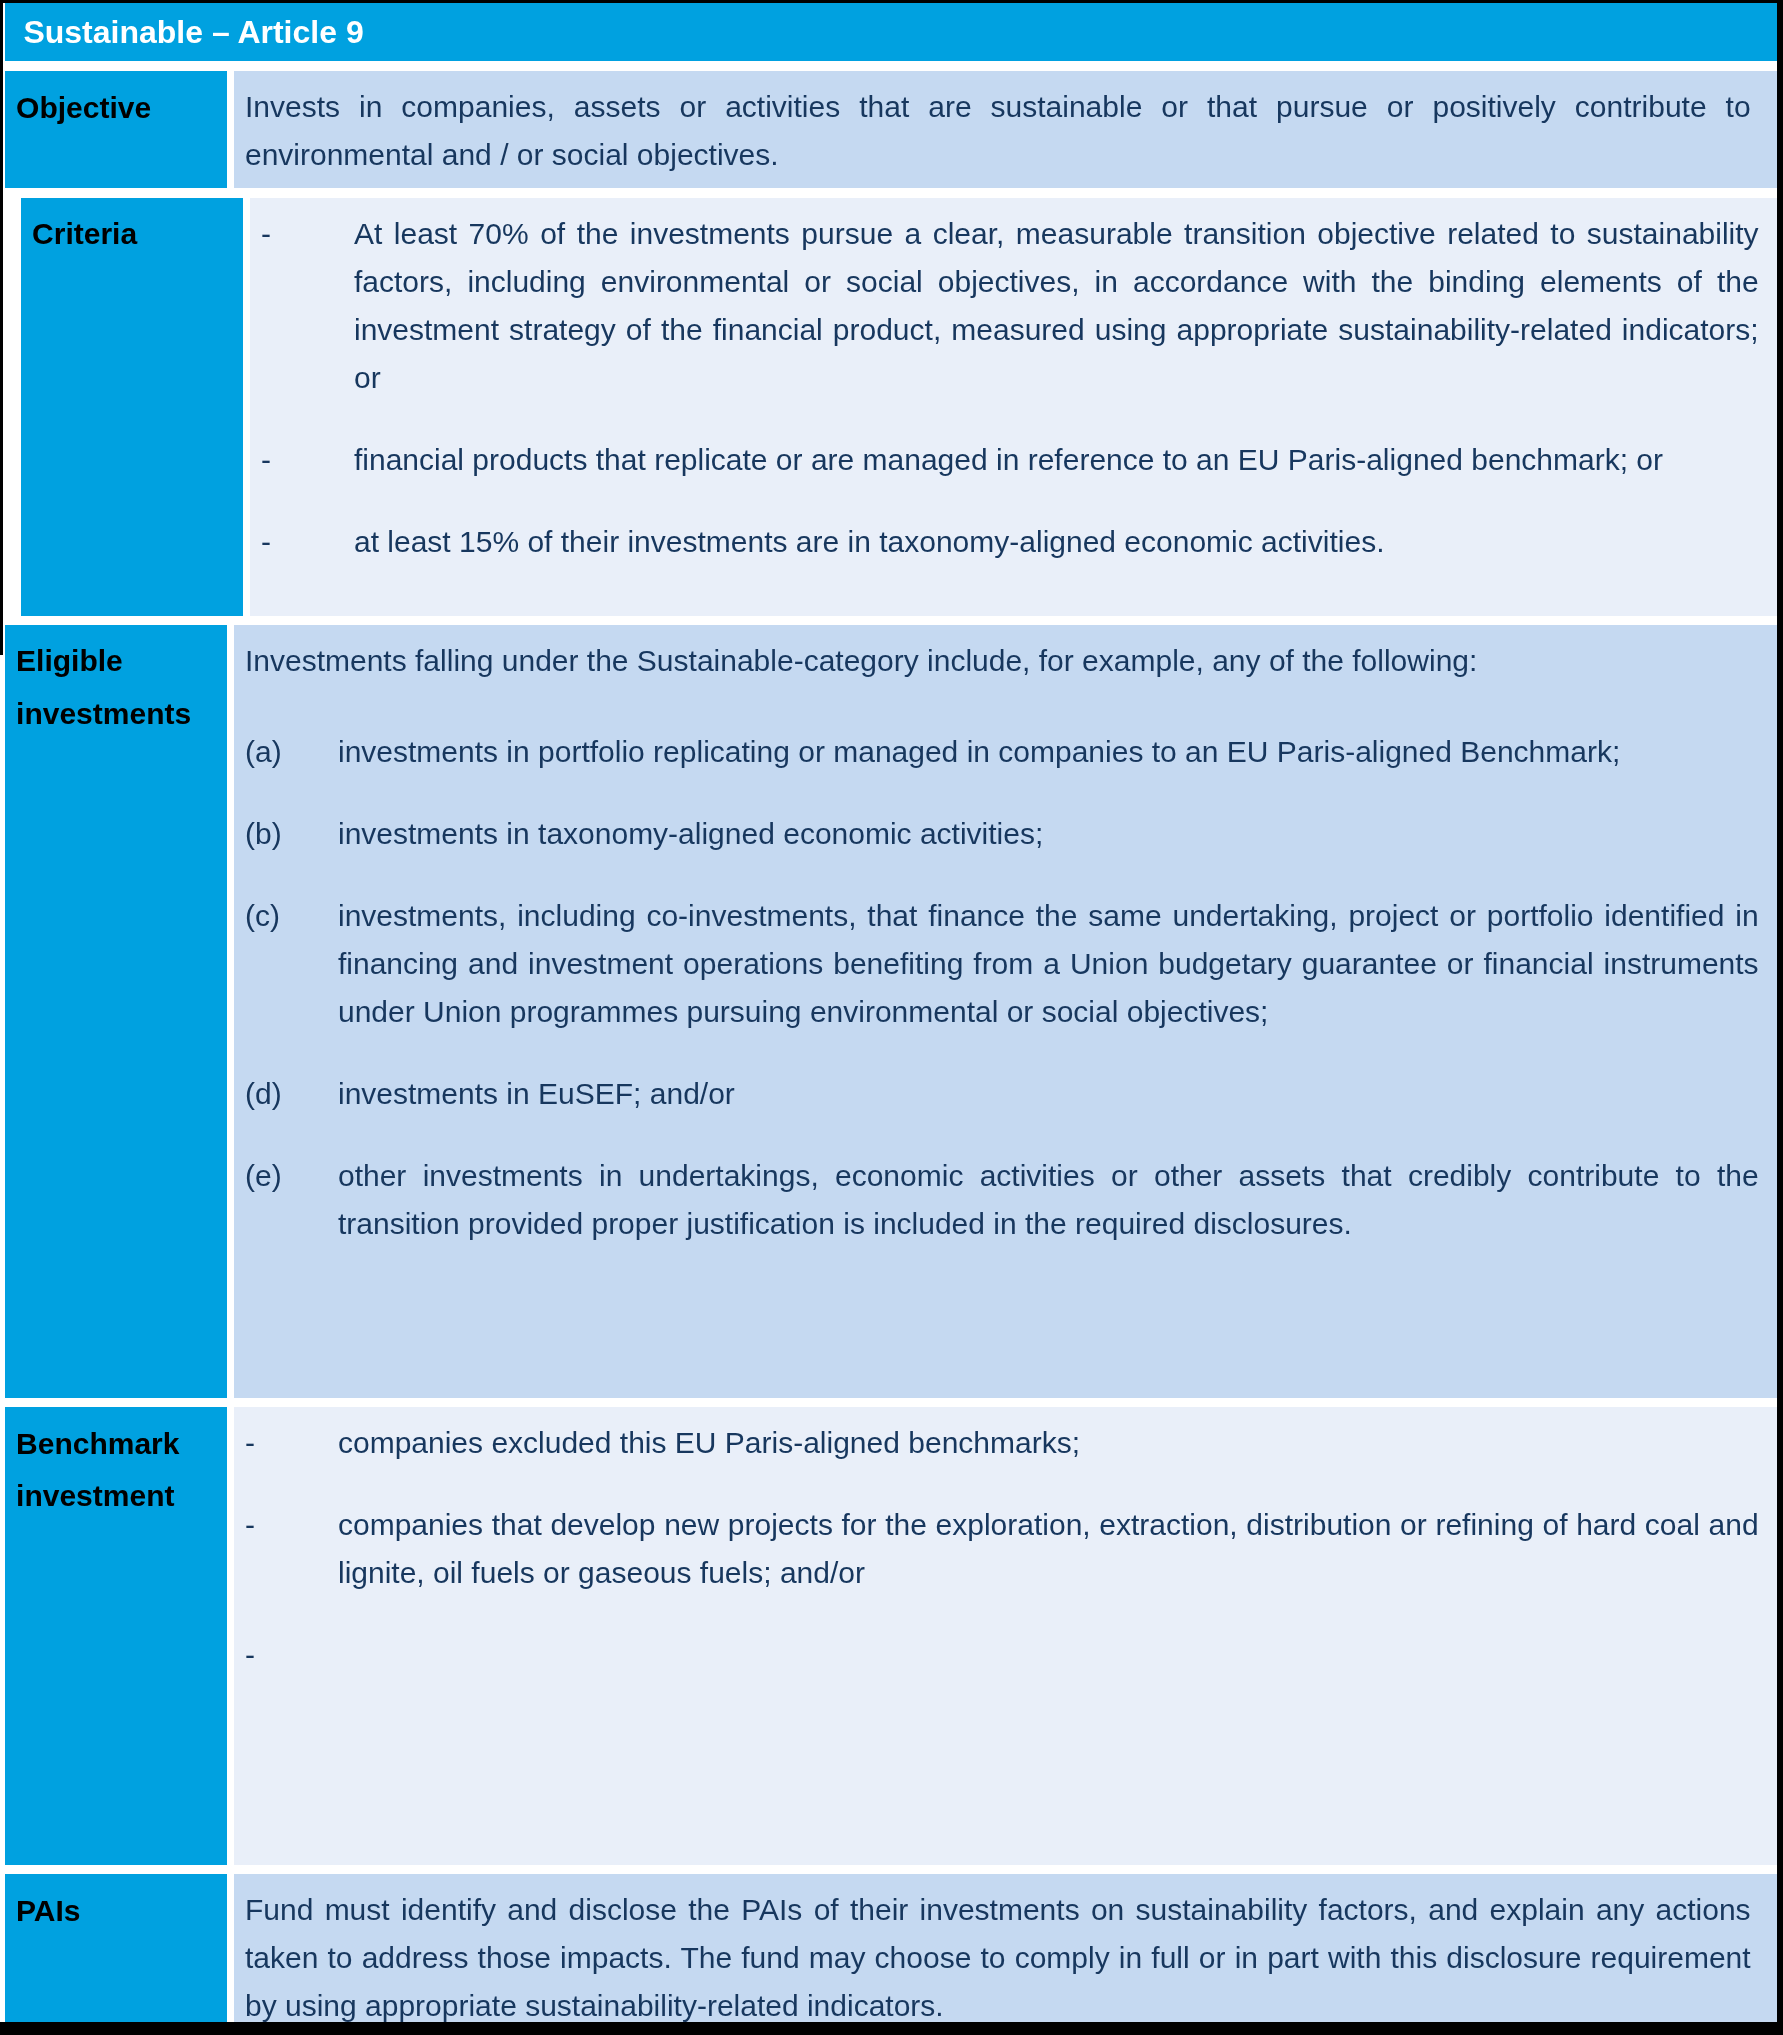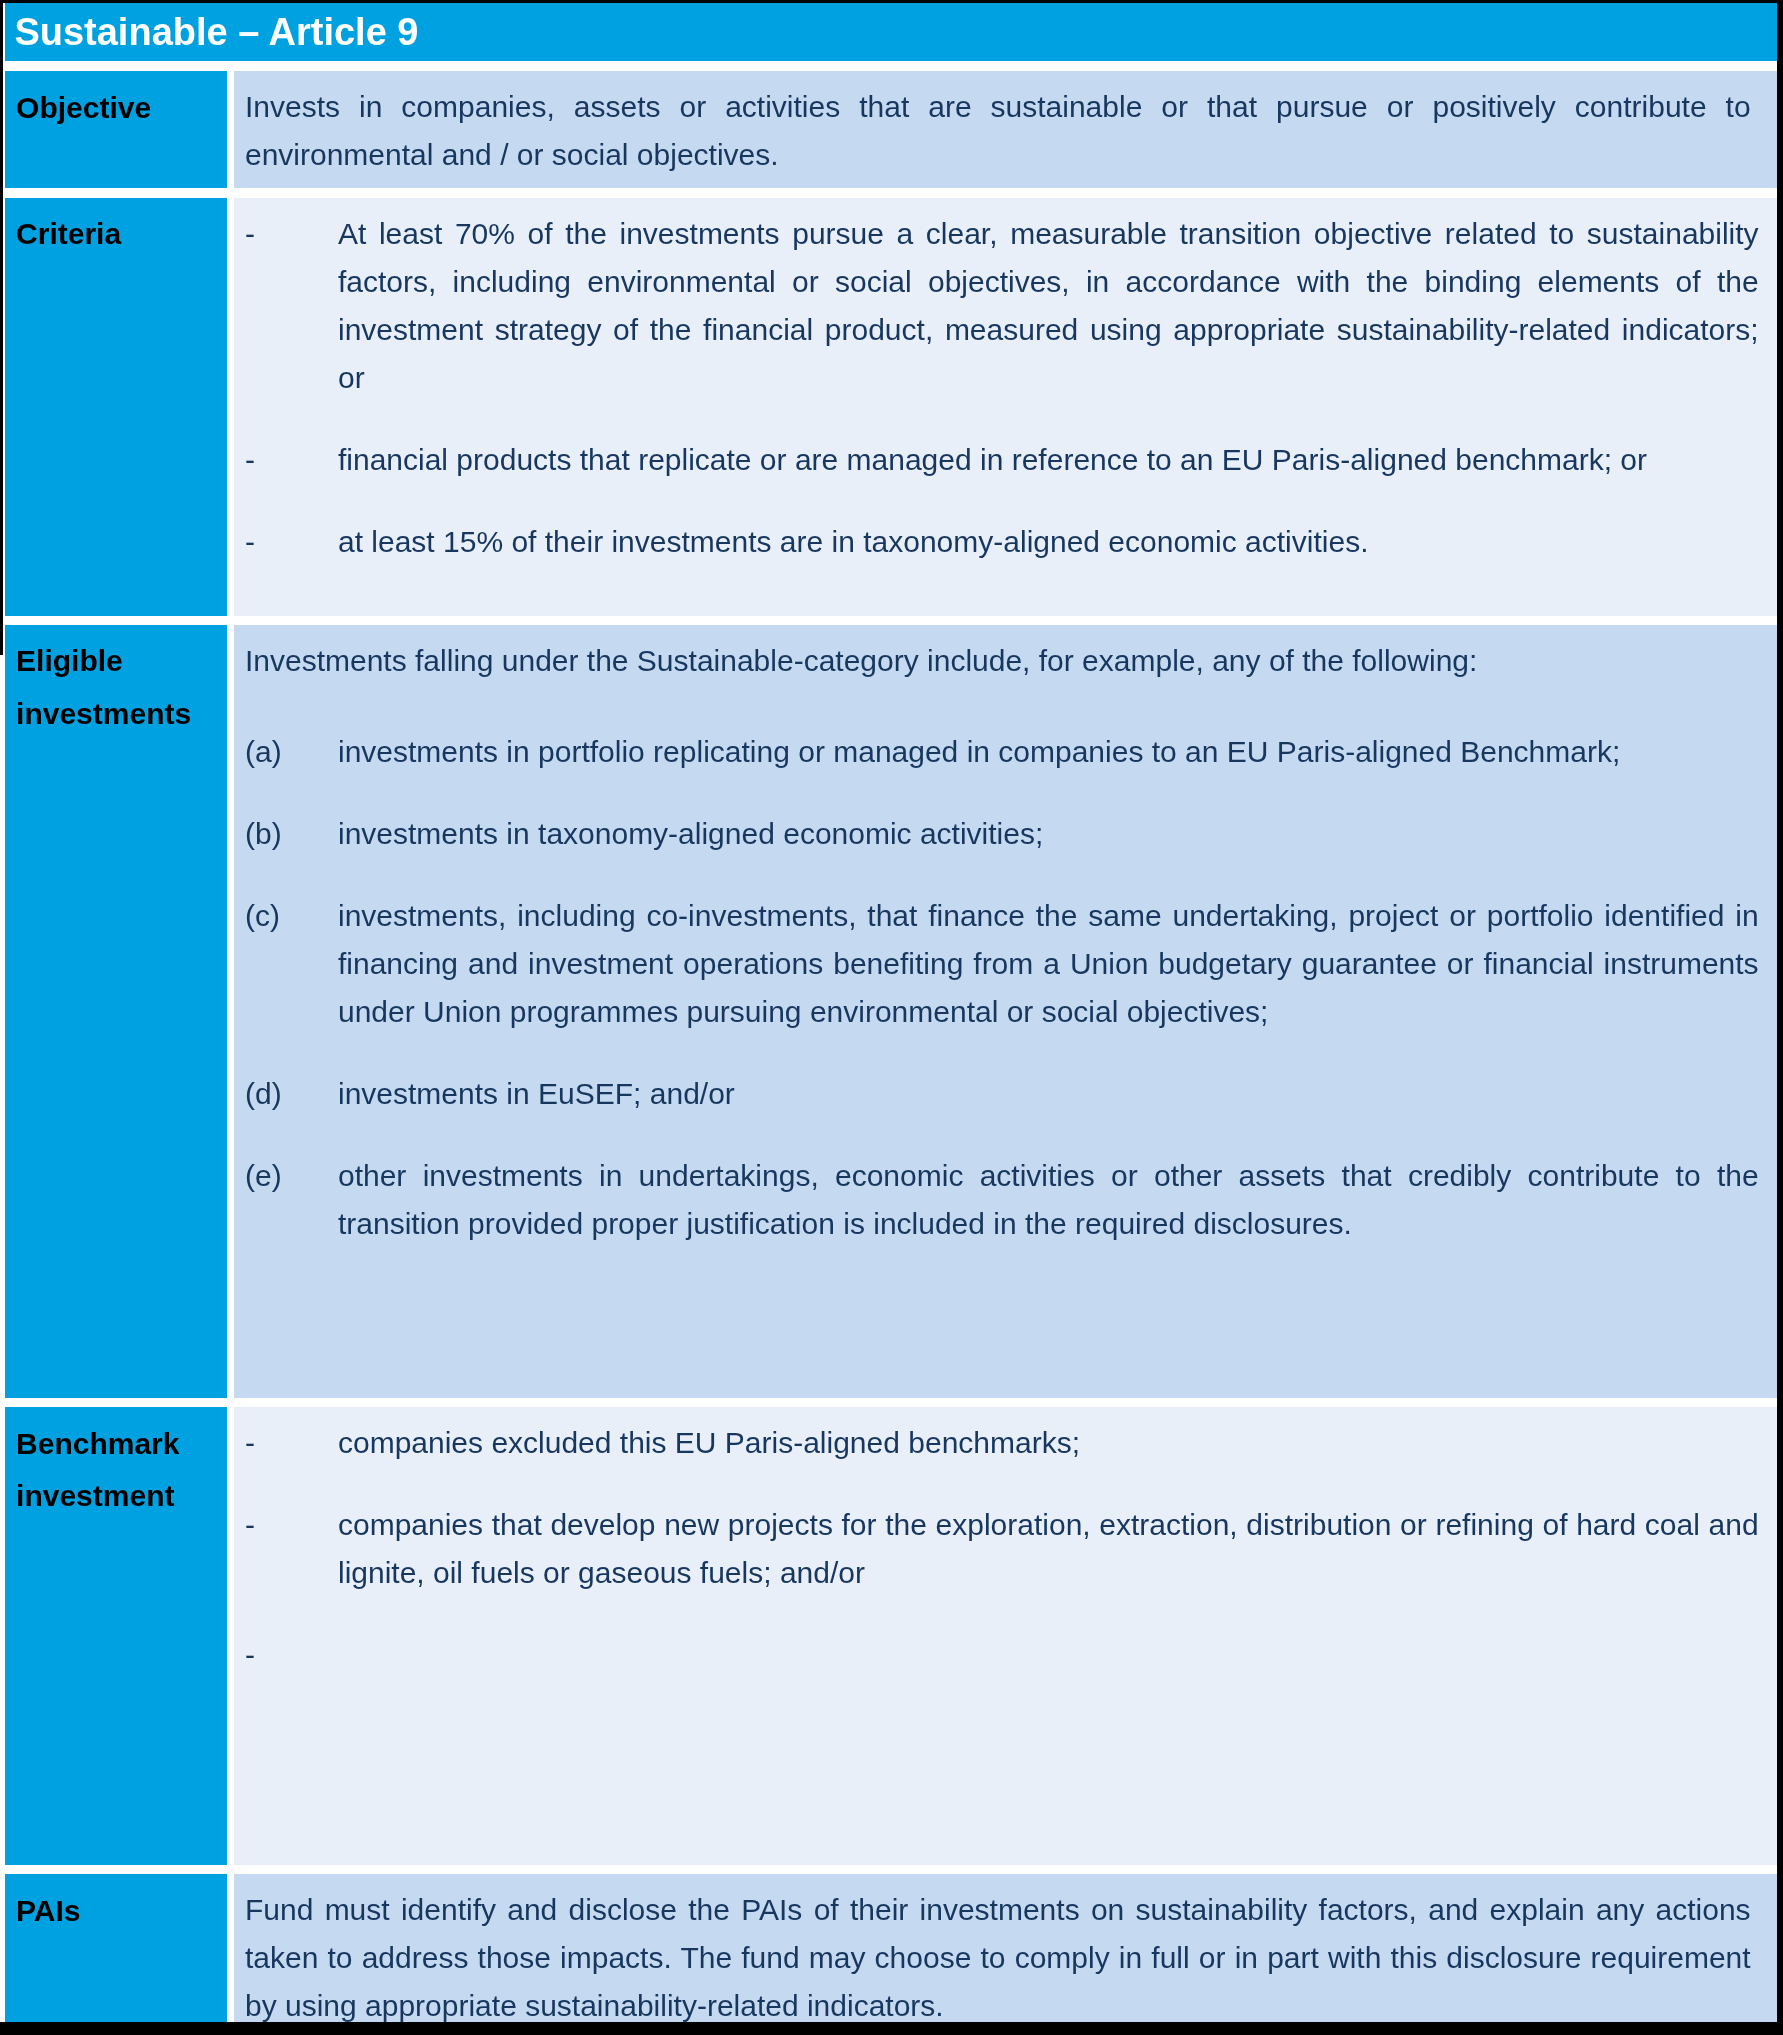--- a/index.html
+++ b/index.html
@@ -17,23 +17,23 @@
   .left-strip{
     position:absolute;left:0;top:0;width:3.1px;height:652px;
     background:var(--frame-border,#000);
   }
   .inner{margin-left:5.4px;}
   .title-bar{
     height:58px;
     background:var(--accent,#00A1E0);
     color:#ffffff;
     font-weight:bold;
-    font-size:38px;
+    font-size:32px;
     display:flex;align-items:center;
-    padding-left:9px;
+    padding-left:18px;
     margin-bottom:10px;
   }
   .row{display:flex;margin-bottom:9.2px;}
   .row:last-child{margin-bottom:3.1px;}
   .label-cell{
     flex:0 0 222px;width:222px;box-sizing:border-box;
     background:var(--accent,#00A1E0);
     color:#000000;font-weight:bold;font-size:30px;line-height:1.75;
     padding:10.7px 6.1px 0 10.7px;
   }
@@ -66,21 +66,21 @@
     <div class="title-bar">
       <span>Sustainable – Article 9</span>
     </div>
     <div>
         <div class="row medium" style="min-height: 112px;">
           <div class="label-cell"><span>Objective</span></div>
           <div class="content-cell">
             <p class="para">Invests in companies, assets or activities that are sustainable or that pursue or positively contribute to environmental and / or social objectives.</p>
           </div>
         </div>
-        <div class="row light" style="min-height: 418px;">
+        <div class="row light" style="min-height: 418px; margin-left: 16px;">
           <div class="label-cell"><span>Criteria</span></div>
           <div class="content-cell">
             <div class="item"><span class="marker">-</span><span>At least 70% of the investments pursue a clear, measurable transition objective related to sustainability factors, including environmental or social objectives, in accordance with the binding elements of the investment strategy of the financial product, measured using appropriate sustainability-related indicators; or</span></div>
             <div class="item"><span class="marker">-</span><span>financial products that replicate or are managed in reference to an EU Paris-aligned benchmark; or</span></div>
             <div class="item"><span class="marker">-</span><span>at least 15% of their investments are in taxonomy-aligned economic activities.</span></div>
           </div>
         </div>
         <div class="row medium" style="min-height: 773px;">
           <div class="label-cell"><span>Eligible investments</span></div>
           <div class="content-cell">

